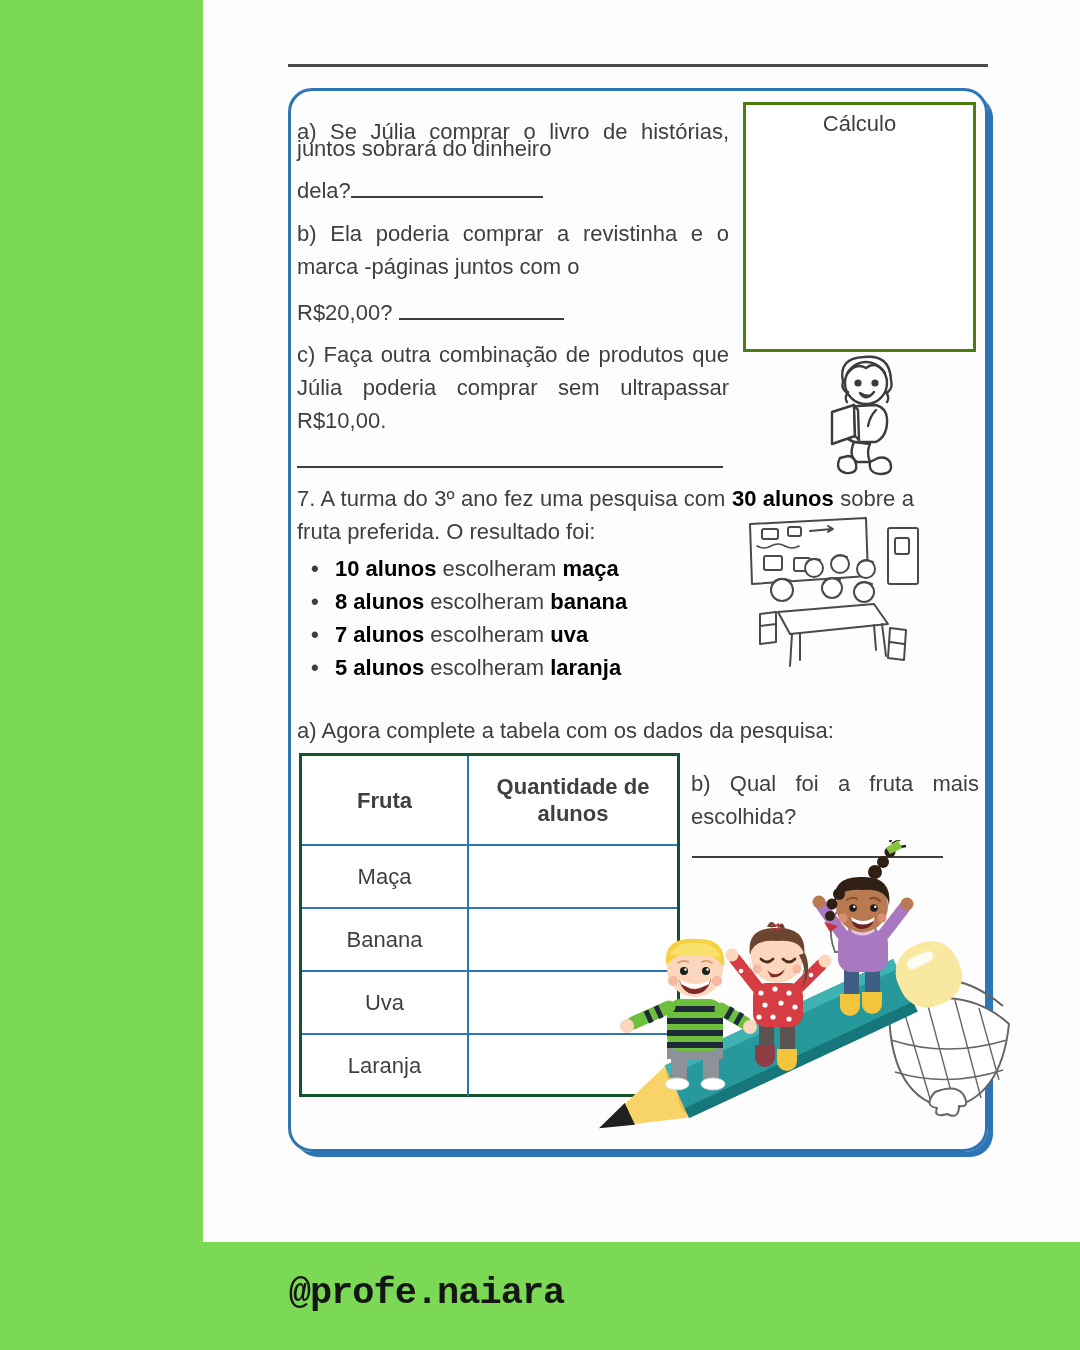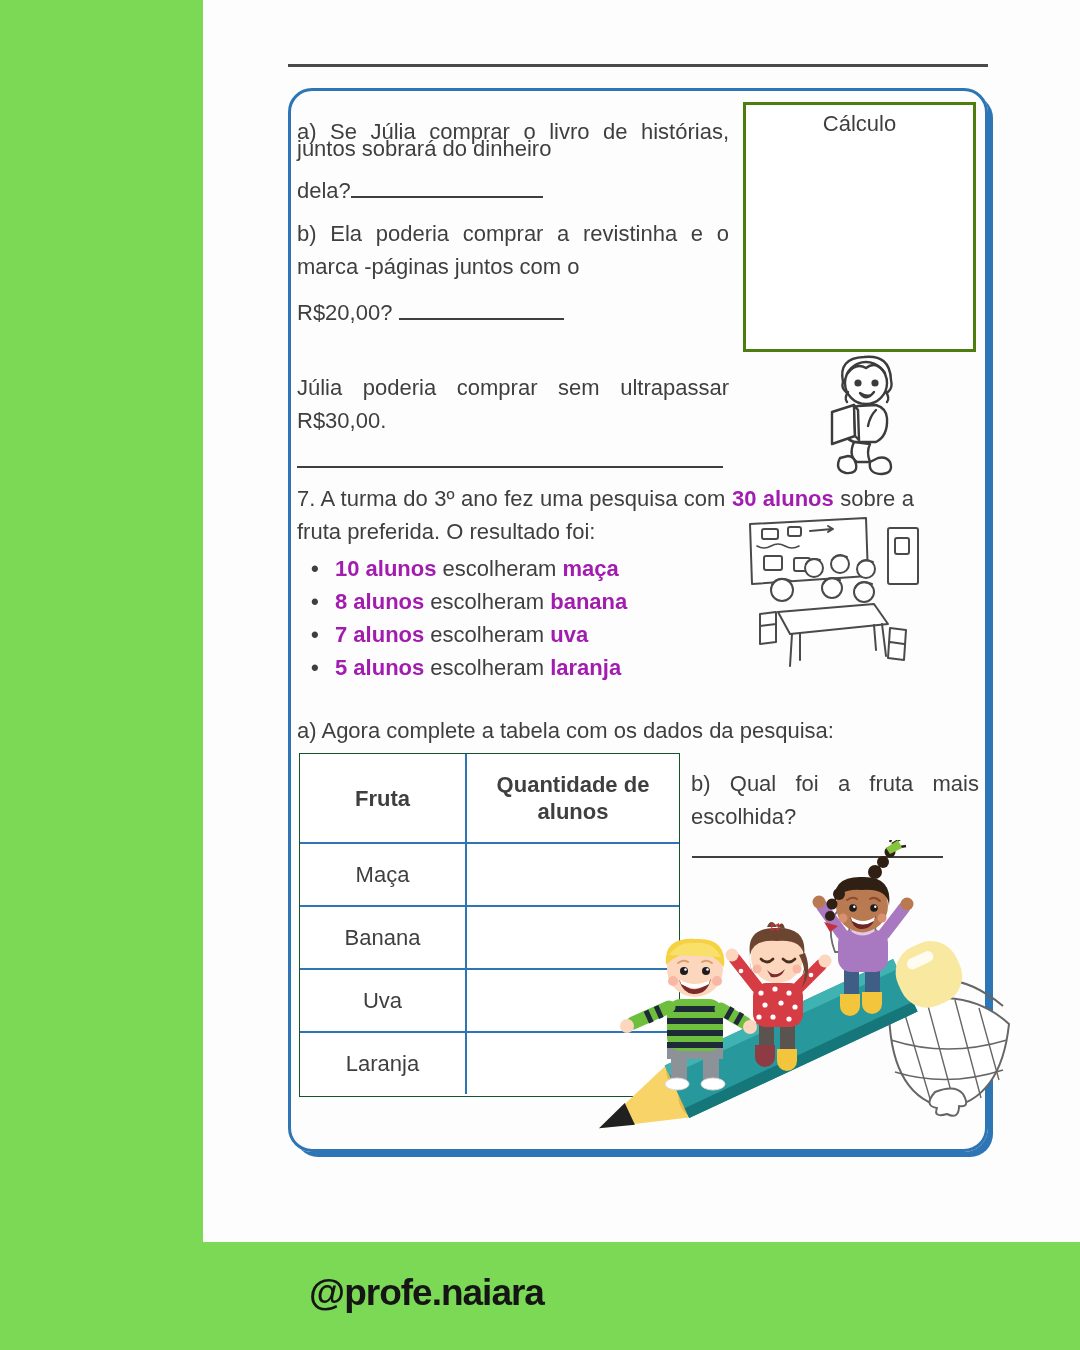--- a/index.html
+++ b/index.html
@@ -10,34 +10,34 @@
   .topline{position:absolute;left:288px;top:64px;width:700px;border-top:3px solid #4a4a4a;}
   .mainbox{position:absolute;left:288px;top:88px;width:694px;height:1058px;background:transparent;
            border:3px solid #2e75b5;border-radius:24px;box-shadow:6px 6px 0 -1px #2e75b5;}
   .calcbox{position:absolute;left:743px;top:102px;width:233px;height:250px;background:#fff;
            border:3px solid #4d7c0f;box-sizing:border-box;text-align:center;padding-top:6px;
            font-size:22px;}
   .line{position:absolute;font-size:22px;line-height:30px;white-space:nowrap;}
   .just{white-space:normal;text-align:justify;text-align-last:justify;}
   .blank{display:inline-block;height:20px;border-bottom:2.5px solid #3f3f3f;vertical-align:baseline;}
   .rule{position:absolute;border-bottom:2.5px solid #3f3f3f;}
-  b{color:#a21caf;}
+  b{color:#000000;}
   .bullets{position:absolute;left:311px;top:556px;width:420px;}
   .bullet{display:flex;align-items:baseline;height:33px;font-size:22px;}
   .bullet .dot{width:24px;font-weight:700;}
   .wtable{position:absolute;left:299px;top:753px;width:381px;height:344px;box-sizing:border-box;
-          border:1px solid #14532d;background:#fff;display:grid;
+          border:3px solid #14532d;background:#fff;display:grid;
           grid-template-columns:165px 1fr;grid-template-rows:88px 63px 63px 63px 63px;}
   .cell{display:flex;align-items:center;justify-content:center;text-align:center;
         font-size:22px;border-top:2.5px solid #2e75b5;border-left:2.5px solid #2e75b5;}
   .cell.c1{border-left:none;}
   .cell.r1{border-top:none;}
   .cell.head{font-weight:700;line-height:27px;}
   .footer{position:absolute;left:0;top:1272px;width:853px;text-align:center;
-          font-family:Liberation Sans, sans-serif;font-weight:800;font-size:37px;color:#151515;
+          font-family:Liberation Mono, monospace;font-weight:800;font-size:37px;color:#151515;
           letter-spacing:-1px;}
   svg{display:block;}
 </style>
 </head>
 <body>
 
 <div class="canvas">
   <div class="page"></div>
   <div class="topline"></div>
   <div class="mainbox"></div>
@@ -47,22 +47,23 @@
   </div>
 
   <div class="line just" style="left:297px;top:101px;width:432px;margin-top:16px;">a) Se Júlia comprar o livro de histórias,</div>
   <div class="line" style="left:297px;top:134px;">juntos sobrará do dinheiro</div>
   <div class="line" style="left:297px;top:176px;"><span>dela?</span><span class="blank" style="width:192px;"></span></div>
 
   <div class="line just" style="left:297px;top:219px;width:432px;">b) Ela poderia comprar a revistinha e o</div>
   <div class="line" style="left:297px;top:252px;">marca -páginas juntos com o</div>
   <div class="line" style="left:297px;top:298px;"><span>R$20,00?</span>&nbsp;<span class="blank" style="width:165px;"></span></div>
 
+  <div class="line just" style="left:297px;top:340px;width:432px;">c) Faça outra combinação de produtos que</div>
   <div class="line just" style="left:297px;top:373px;width:432px;">Júlia poderia comprar sem ultrapassar</div>
-  <div class="line" style="left:297px;top:406px;">R$30,00.</div>
+  <div class="line" style="left:297px;top:406px;">R$10,00.</div>
 
   <div class="rule" style="left:297px;top:446px;width:426px;height:20px;"></div>
 
   <div class="line just" style="left:297px;top:484px;width:617px;"><span>7. A turma do 3º ano fez uma pesquisa com </span><b>30 alunos</b><span> sobre a</span></div>
   <div class="line" style="left:297px;top:517px;">fruta preferida. O resultado foi:</div>
 
   <div class="bullets">
     <div class="bullet">
         <span class="dot">•</span>
         <span><b>10 alunos</b><span> escolheram </span><b>maça</b></span>

